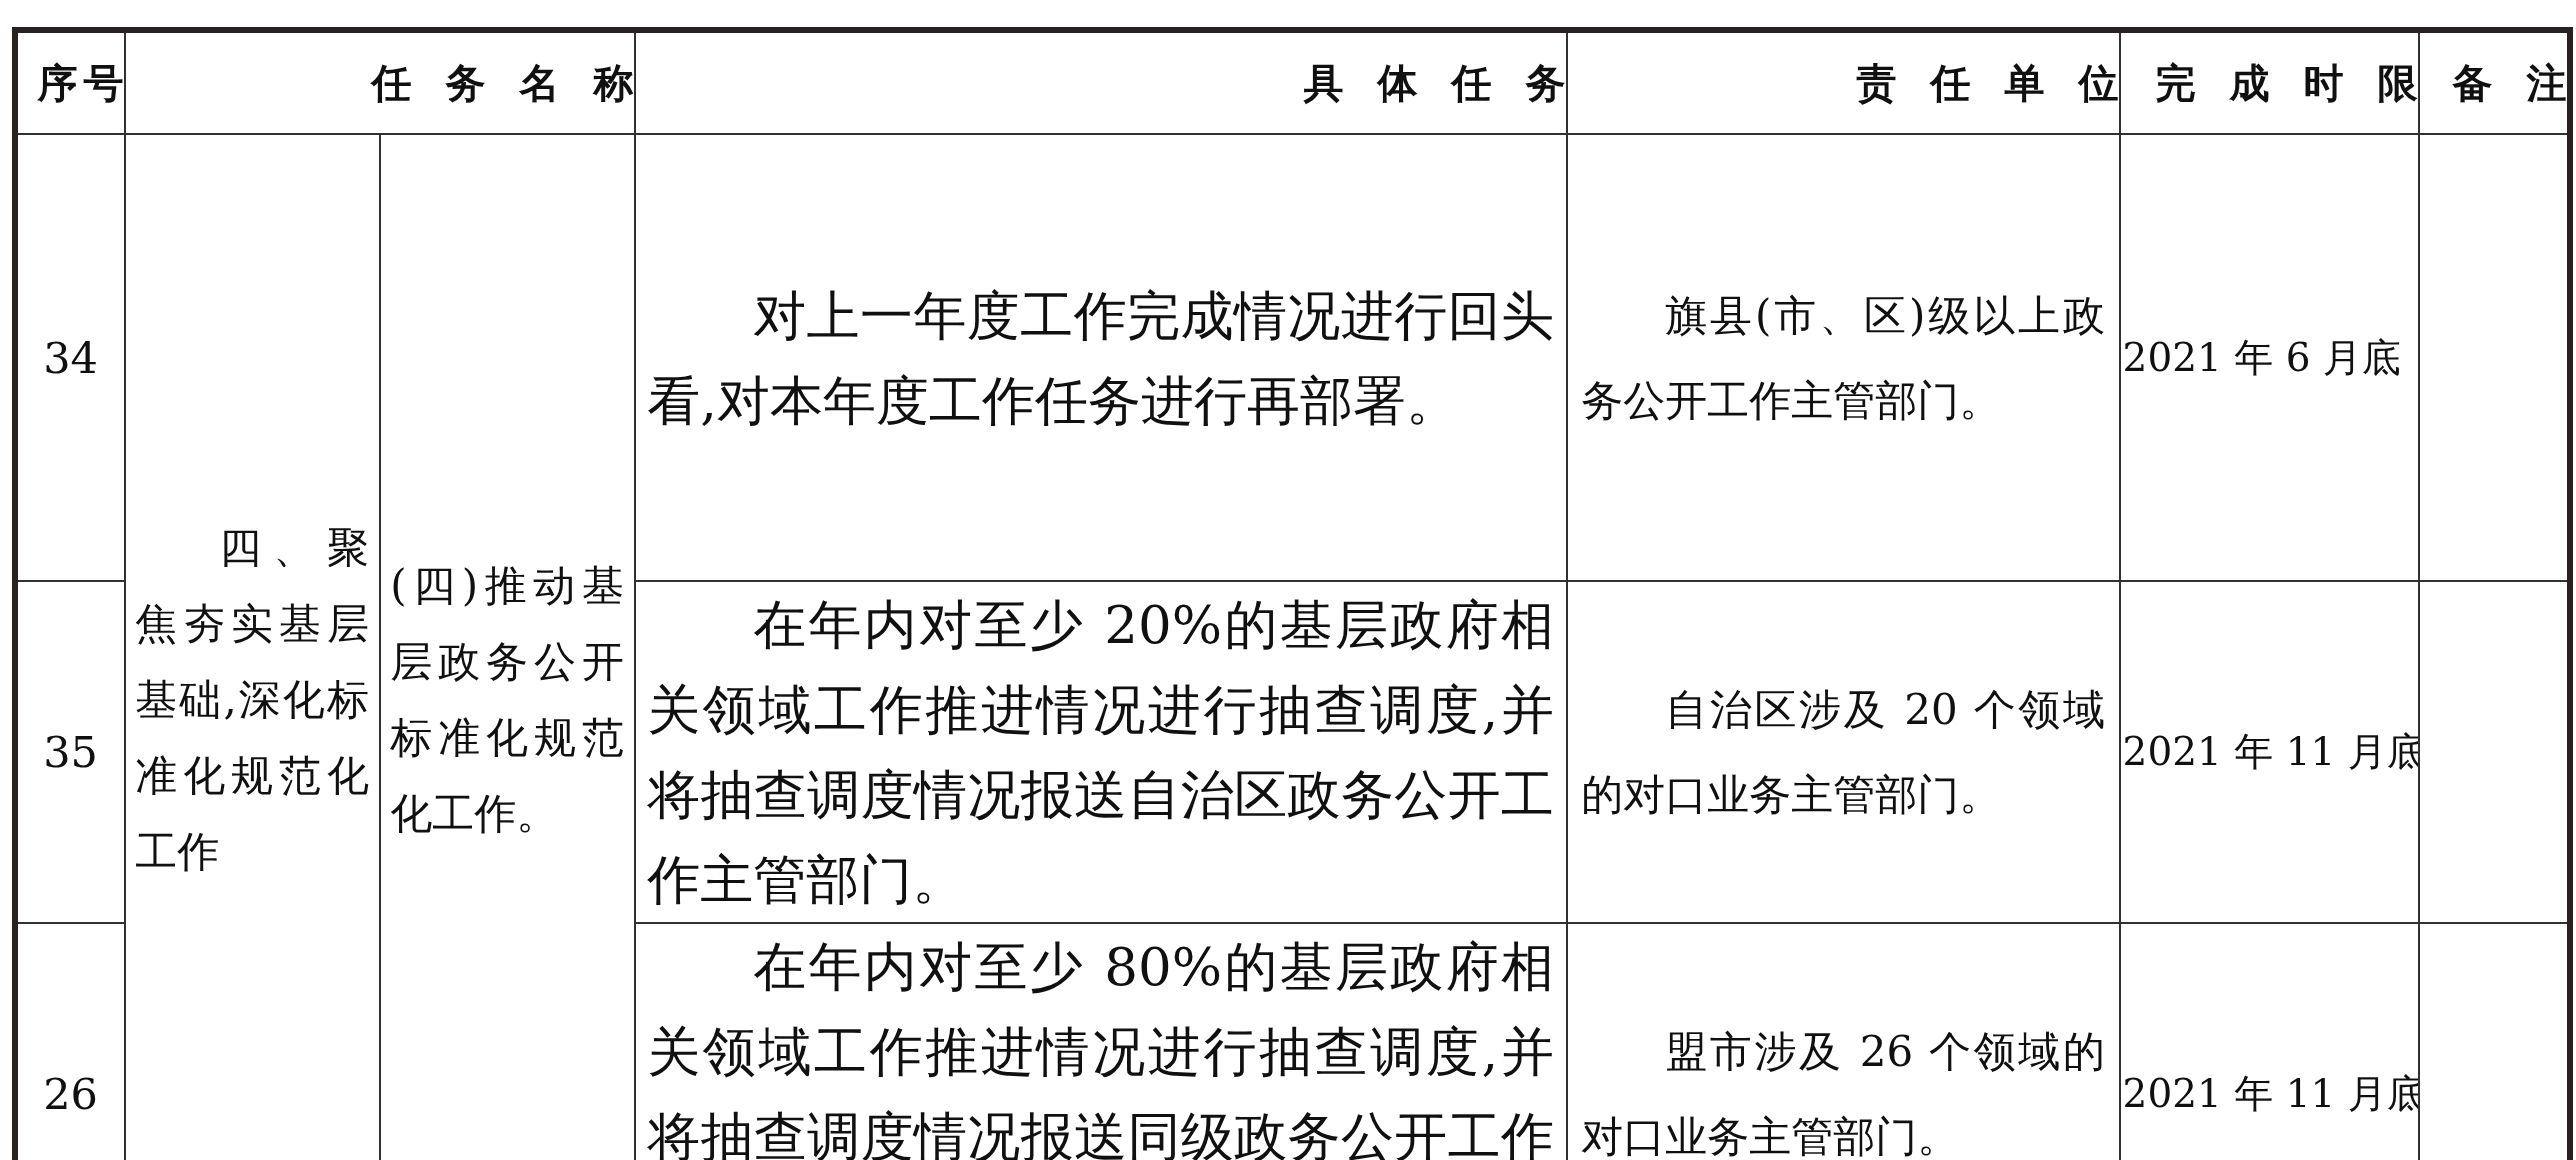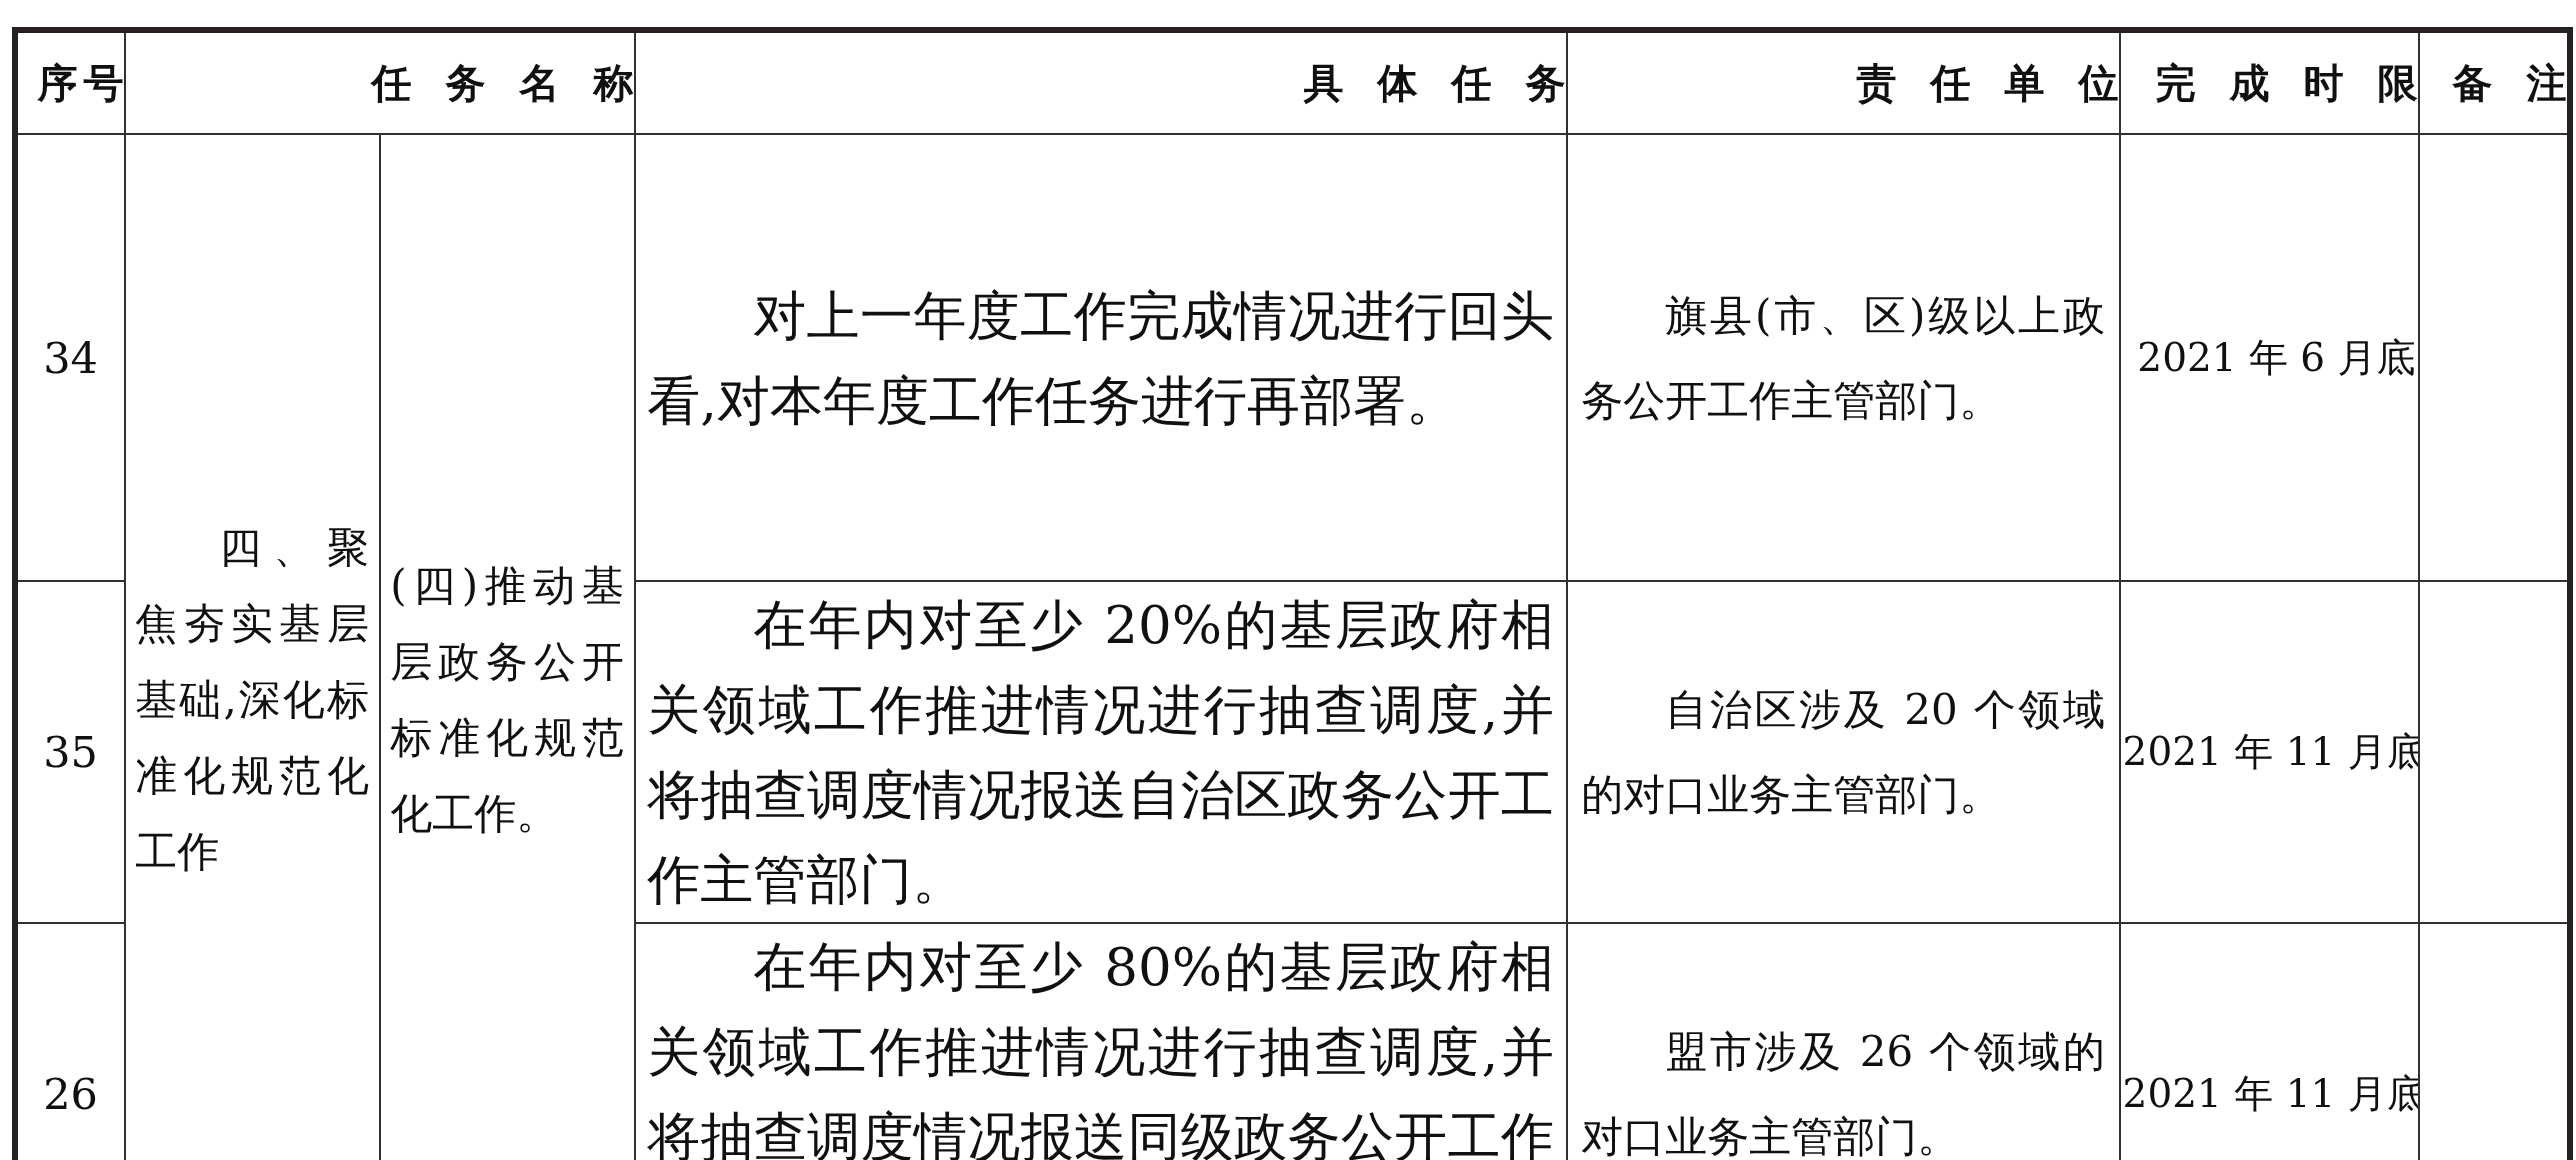--- a/index.html
+++ b/index.html
@@ -49,21 +49,21 @@
     padding: 0 13.6px;
   }
   .unit-cell .para { text-indent: 2em; }
   .cat-cell, .subcat-cell {
     font-size: 42px; line-height: 76px;
     text-align: justify; text-align-last: left;
     padding: 0 9.7px;
   }
   .cat-cell .para { text-indent: 2em; }
   .deadline-cell {
-    font-size: 39px; text-align: right; white-space: nowrap;
+    font-size: 39px; text-align: left; white-space: nowrap;
     padding: 0 2px;
   }
   .remarks-cell { font-size: 42px; text-align: center; }
 </style>
 </head>
 <body>
 
 <div class="sheet">
   <table class="task-table">
     <colgroup>

